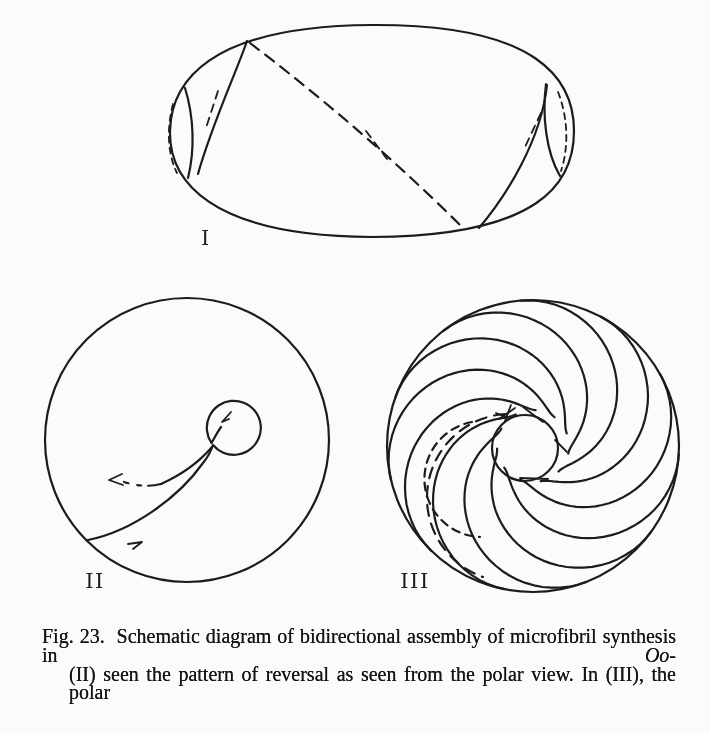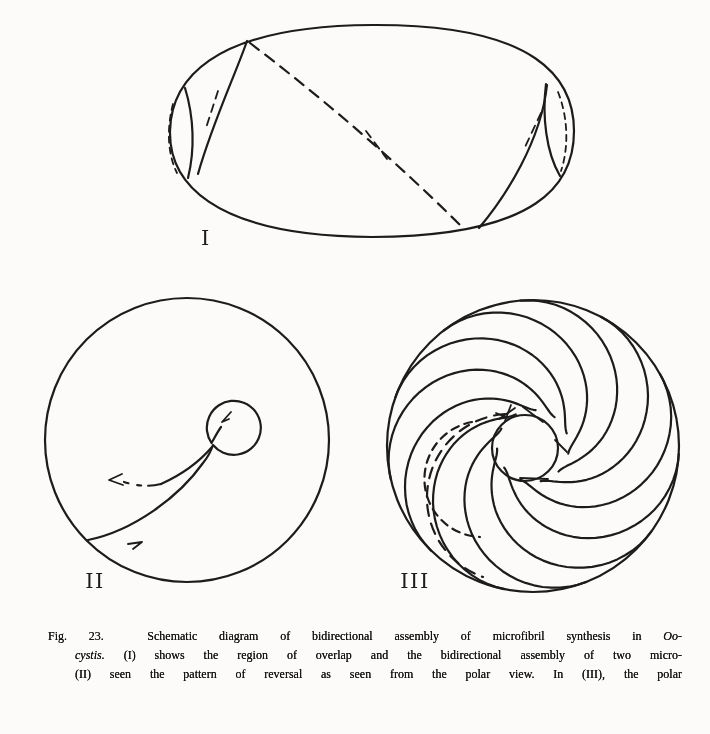--- a/index.html
+++ b/index.html
@@ -8,22 +8,22 @@
         font-family:"Liberation Serif",serif;color:#171717;}
   svg{position:absolute;left:0;top:0;}
   .ink{stroke:#1c1c1c;fill:none;stroke-width:2.2;stroke-linecap:round;stroke-linejoin:round;}
   .thin{stroke-width:1.8;}
   .dash-lg{stroke-dasharray:11 8;}
   .dash-md{stroke-dasharray:8 6;}
   .dash-sm{stroke-dasharray:6 5;}
   .dash-dot{stroke-dasharray:13 7 4 9;}
   .numeral{font-family:"DejaVu Serif","Liberation Serif",serif;font-size:21px;fill:#1c1c1c;
            letter-spacing:1.5px;text-anchor:middle;}
-  .caption{position:absolute;left:48px;top:627px;width:634px;
-           font-size:12px;line-height:18.8px;color:#151515;
+  .caption{position:absolute;left:42px;top:627px;width:634px;
+           font-size:20px;line-height:18.8px;color:#151515;
            text-shadow:0 0 0.35px #151515;}
   .cap-line{text-align:justify;}
   .cap-line.just{text-align-last:justify;}
   .cap-line.indent{padding-left:27px;}
   .it{font-style:italic;}
 </style>
 </head>
 <body>
 
 <div class="page">
@@ -81,17 +81,16 @@
         <path class="ink thin" d="M 496,413 L 508,418"></path>
         <path class="ink thin" d="M 555,440 L 567,452"></path>
         <path class="ink thin" d="M 520,478 L 548,479"></path>
       </g>
       <text class="numeral" x="415" y="588">III</text>
     </g>
   </svg>
 
   <div class="caption">
     <div class="cap-line just"><span>Fig. 23.&nbsp;&nbsp;Schematic diagram of bidirectional assembly of microfibril synthesis in </span><span class="it">Oo-</span></div>
-    <div class="cap-line just indent"><span class="it">cystis.</span><span> (I) shows the region of overlap and the bidirectional assembly of two micro-</span></div>
     <div class="cap-line just indent"><span>(II) seen the pattern of reversal as seen from the polar view. In (III), the polar</span></div>
   </div>
 
 </div>
 
 </body></html>

